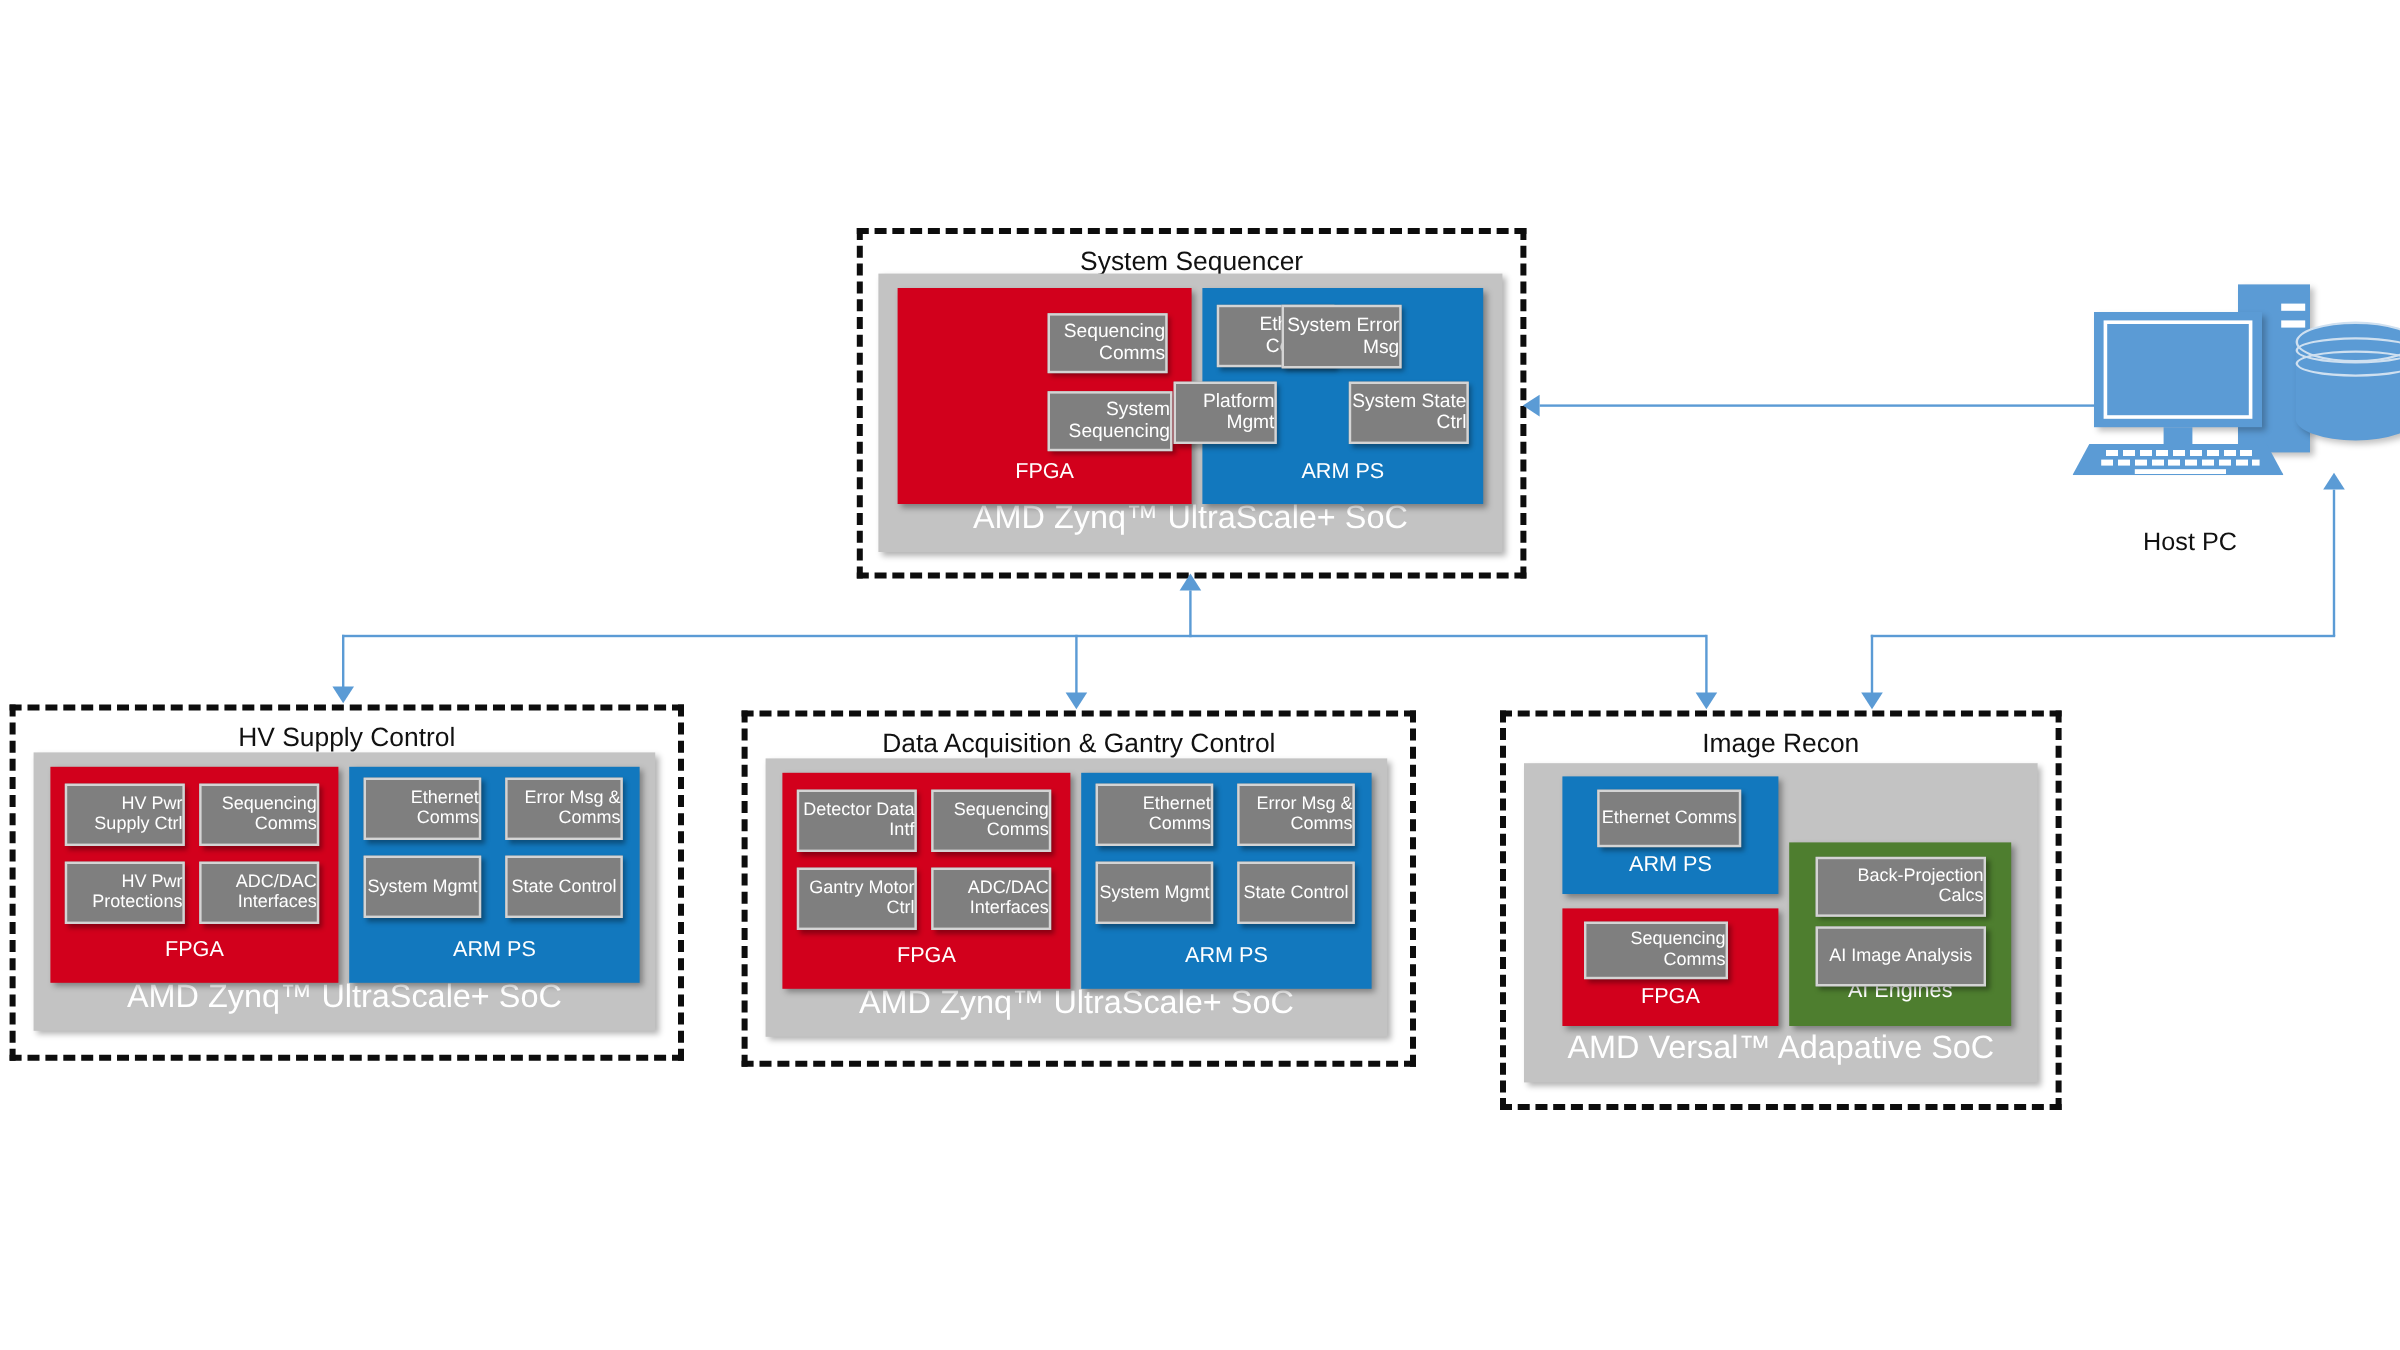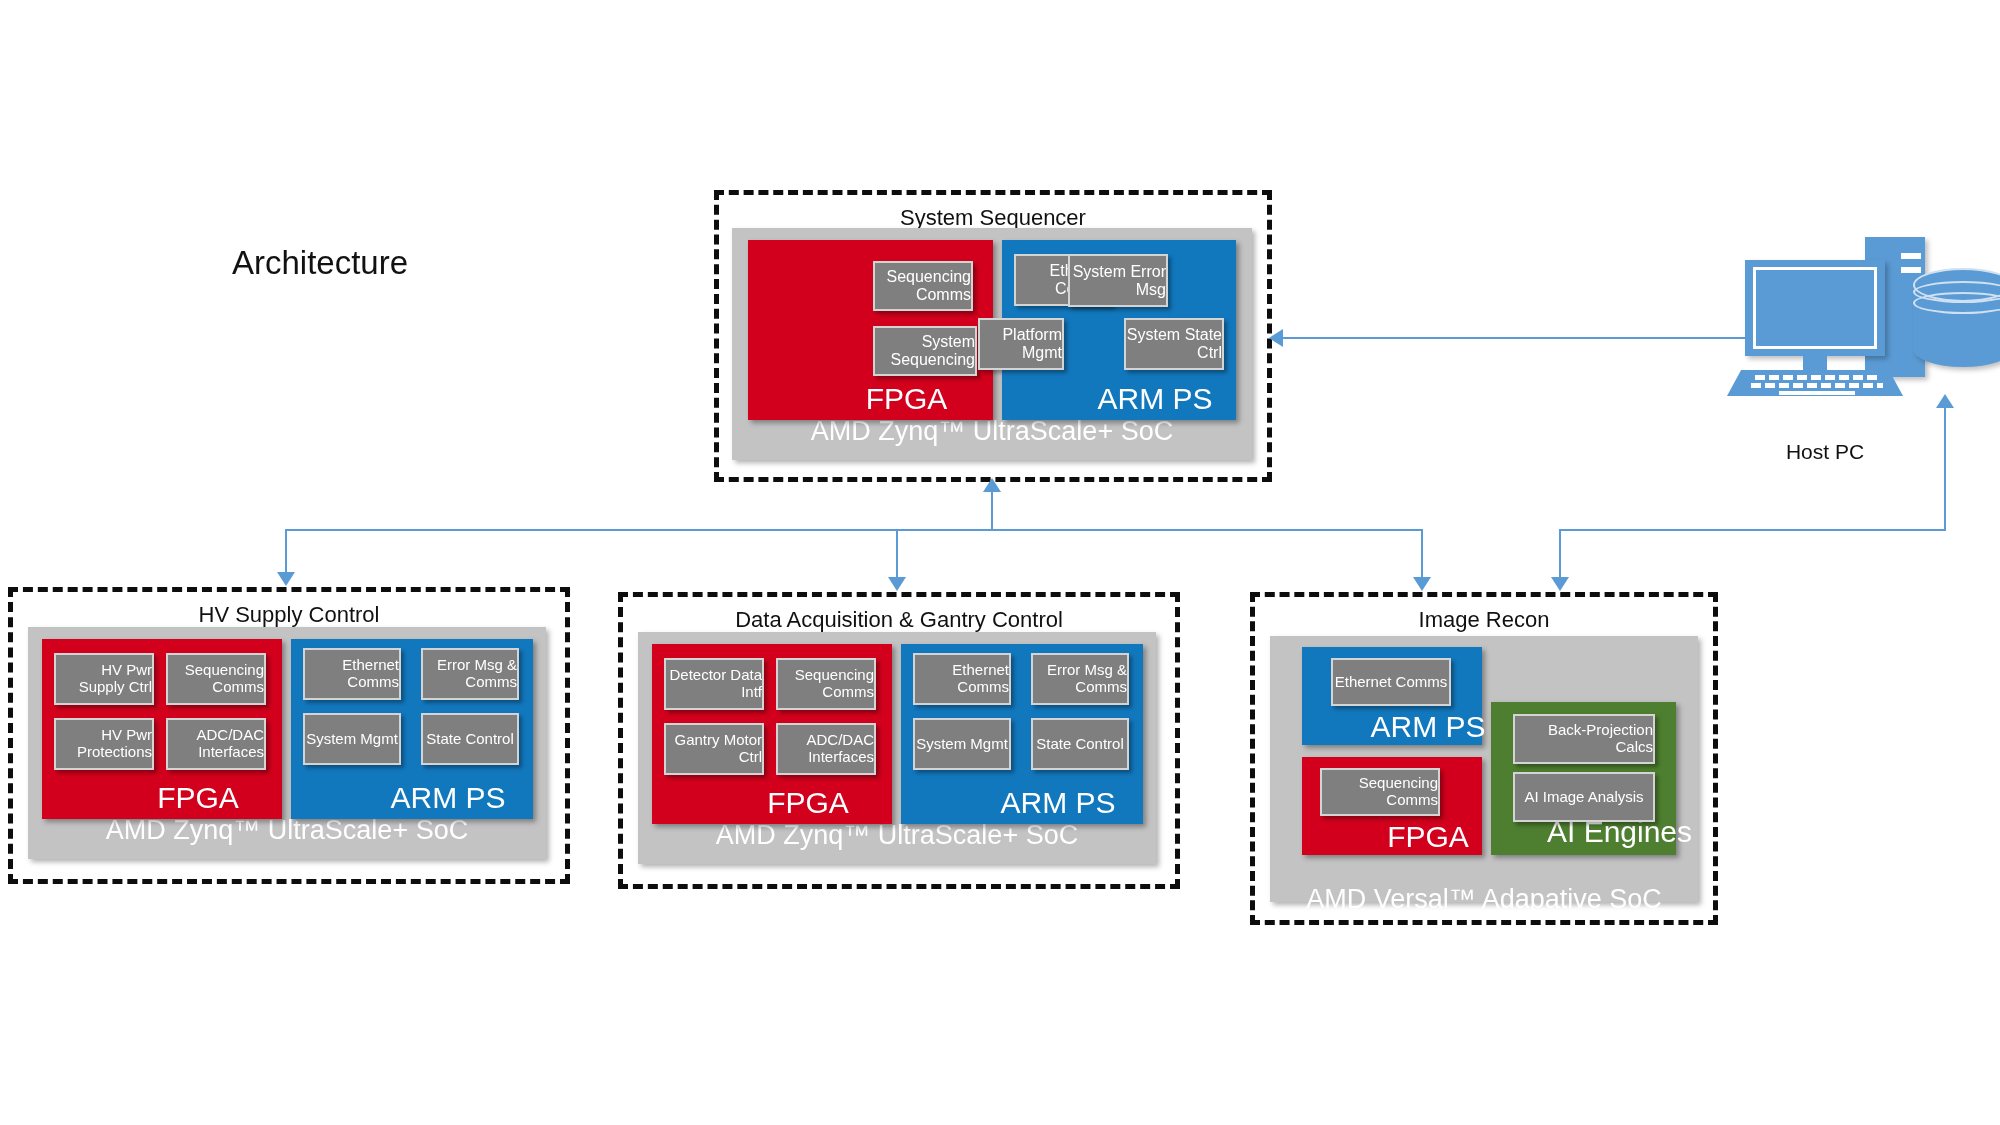--- a/index.html
+++ b/index.html
@@ -37,21 +37,21 @@
   
   .dom{
     position:absolute;box-sizing:border-box;
     box-shadow:3px 3px 5px rgba(0,0,0,.35);
   }
   .dom.fpga{background:#d2001c;}
   .dom.arm{background:#1278be;}
   .dom.aie{background:#4e7e2f;}
   .dom-label{
     position:absolute;left:0;width:100%;text-align:center;
-    color:#ffffff;font-size:30px;margin-left:36px;
+    color:#ffffff;font-size:18px;
   }
 
   
   .ip{
     position:absolute;background:#7f7f7f;border:2px solid #d4d4d4;
     box-sizing:border-box;color:#ffffff;
     display:flex;align-items:center;justify-content:center;
     text-align:right;line-height:1.12;
     font-size:16px;box-shadow:3px 3px 4px rgba(0,0,0,.35);
   }
@@ -77,21 +77,20 @@
     font-size:21px;color:#111;
   }
   .db-top{position:absolute;background:#5b9bd5;border-radius:50%/50%;}
 </style>
 </head>
 <body>
 
 <div class="canvas">
 
   <div id="diagram-title">
-    <div>Architecture</div>
   </div>
 
   <div class="group-box" style="left:714px;top:190px;width:558px;height:292px;">
     <div class="group-title">System Sequencer</div>
   </div>
 
   <div class="soc" style="left:732px;top:228px;width:520px;height:232px;">
     <div class="soc-label" style="top:188px;">AMD Zynq™ UltraScale+ SoC</div>
   </div>
 
@@ -155,21 +154,21 @@
   <div class="ip sm" style="left:913px;top:653px;width:98px;height:52px;">Ethernet Comms</div>
   <div class="ip sm" style="left:1031px;top:653px;width:98px;height:52px;">Error Msg &amp; Comms</div>
   <div class="ip sm" style="left:913px;top:718px;width:98px;height:52px;">System Mgmt</div>
   <div class="ip sm" style="left:1031px;top:718px;width:98px;height:52px;">State Control</div>
 
   <div class="group-box" style="left:1250px;top:592px;width:468px;height:333px;">
     <div class="group-title">Image Recon</div>
   </div>
 
   <div class="soc" style="left:1270px;top:636px;width:428px;height:266px;">
-    <div class="soc-label" style="top:222px;margin-top:26px;">AMD Versal™ Adapative SoC</div>
+    <div class="soc-label" style="top:222px;">AMD Versal™ Adapative SoC</div>
   </div>
 
   <div class="dom arm" style="left:1302px;top:647px;width:180px;height:98px;">
     <div class="dom-label" style="top:63px;">ARM PS</div>
   </div>
   <div class="ip sm" style="left:1331px;top:658px;width:120px;height:48px;">Ethernet Comms</div>
 
   <div class="dom fpga" style="left:1302px;top:757px;width:180px;height:98px;">
     <div class="dom-label" style="top:63px;">FPGA</div>
   </div>

